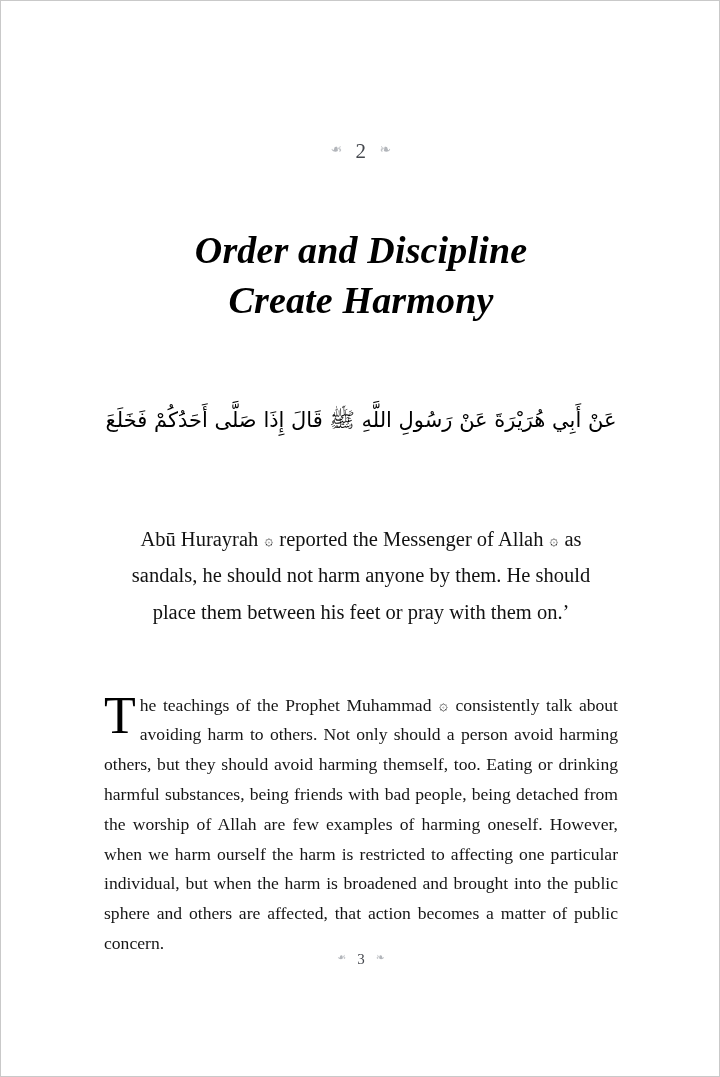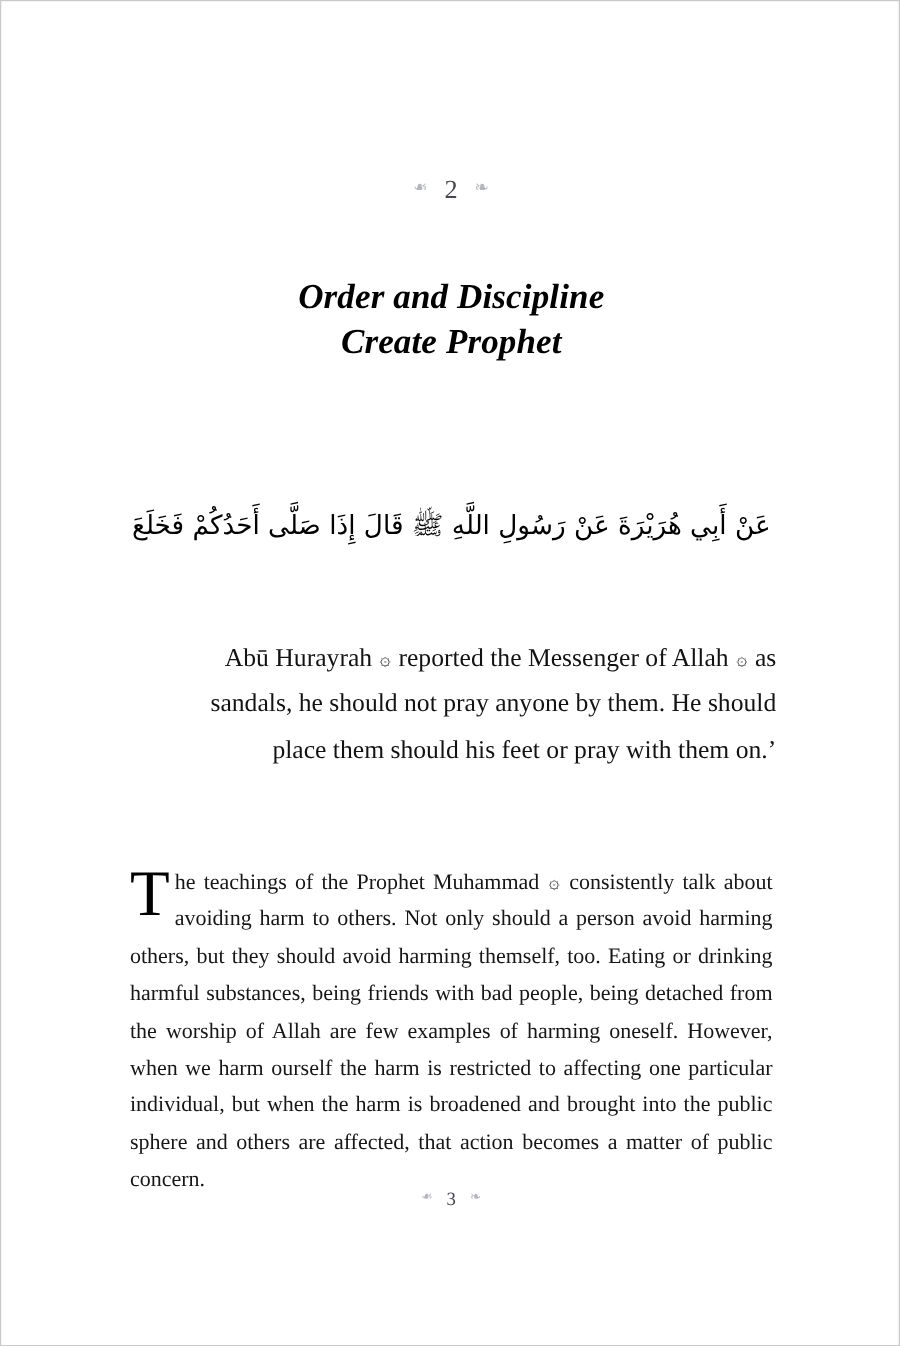--- a/index.html
+++ b/index.html
@@ -46,21 +46,21 @@
 
   
   .chapter-title {
     position: absolute;
     top: 200px;
     left: 60px;
     width: 600px;
     text-align: center;
     font-family: "Liberation Serif", "DejaVu Serif", serif;
     font-style: italic;
-    font-size: 28px;
+    font-size: 38px;
     line-height: 1.30;
     color: #000000;
     letter-spacing: 0.004em;
   }
   .chapter-title .tline { display: block; }
 
   
   .arabic-block {
     position: absolute;
     top: 398px;
@@ -71,24 +71,24 @@
     font-family: "DejaVu Sans", sans-serif;
     font-size: 21px;
     line-height: 2.05;
     color: #000000;
   }
   .arabic-block .aline { display: block; white-space: nowrap; }
 
   
   .translation {
     position: absolute;
-    top: 508px;
+    top: 520px;
     left: 100px;
     width: 520px;
-    text-align: right;
+    text-align: center;
     font-size: 20.5px;
     line-height: 1.78;
     color: #121212;
   }
   .translation .tr-line { display: block; }
   .orn {
     display: inline-block;
     font-family: "DejaVu Sans", sans-serif;
     font-size: 15px;
     color: #2a2a2a;
@@ -138,31 +138,31 @@
 <body>
 
 <div class="page">
 
   <div class="chapter-marker">
     <span class="flourish left">❧</span><span class="chapter-num">2</span><span class="flourish right">❧</span>
   </div>
 
   <h1 class="chapter-title">
     <span class="tline">Order and Discipline</span>
-    <span class="tline">Create Prophet</span>
+    <span class="tline">Create Harmony</span>
   </h1>
 
   <div class="arabic-block">
     <span class="aline">عَنْ أَبِي هُرَيْرَةَ عَنْ رَسُولِ اللَّهِ ﷺ قَالَ إِذَا صَلَّى أَحَدُكُمْ فَخَلَعَ</span>
   </div>
 
   <div class="translation">
     <span class="tr-line"><span>Abū Hurayrah</span> <span class="orn">۞</span> <span>reported the Messenger of Allah</span> <span class="orn">۞</span> <span>as</span></span>
-    <span class="tr-line">sandals, he should not pray anyone by them. He should</span>
-    <span class="tr-line">place them should his feet or pray with them on.’</span>
+    <span class="tr-line">sandals, he should not harm anyone by them. He should</span>
+    <span class="tr-line">place them between his feet or pray with them on.’</span>
   </div>
 
   <p class="body-text">
     <span class="dropcap">T</span><span>he teachings of the Prophet Muhammad</span> <span class="orn">۞</span> <span>consistently talk about avoiding harm to others. Not only should a person avoid harming others, but they should avoid harming themself, too. Eating or drinking harmful substances, being friends with bad people, being detached from the worship of Allah are few examples of harming oneself. However, when we harm ourself the harm is restricted to affecting one particular individual, but when the harm is broadened and brought into the public sphere and others are affected, that action becomes a matter of public concern.</span>
   </p>
 
   <div class="page-footer">
     <span class="flourish left">❧</span><span class="page-number">3</span><span class="flourish right">❧</span>
   </div>
 

